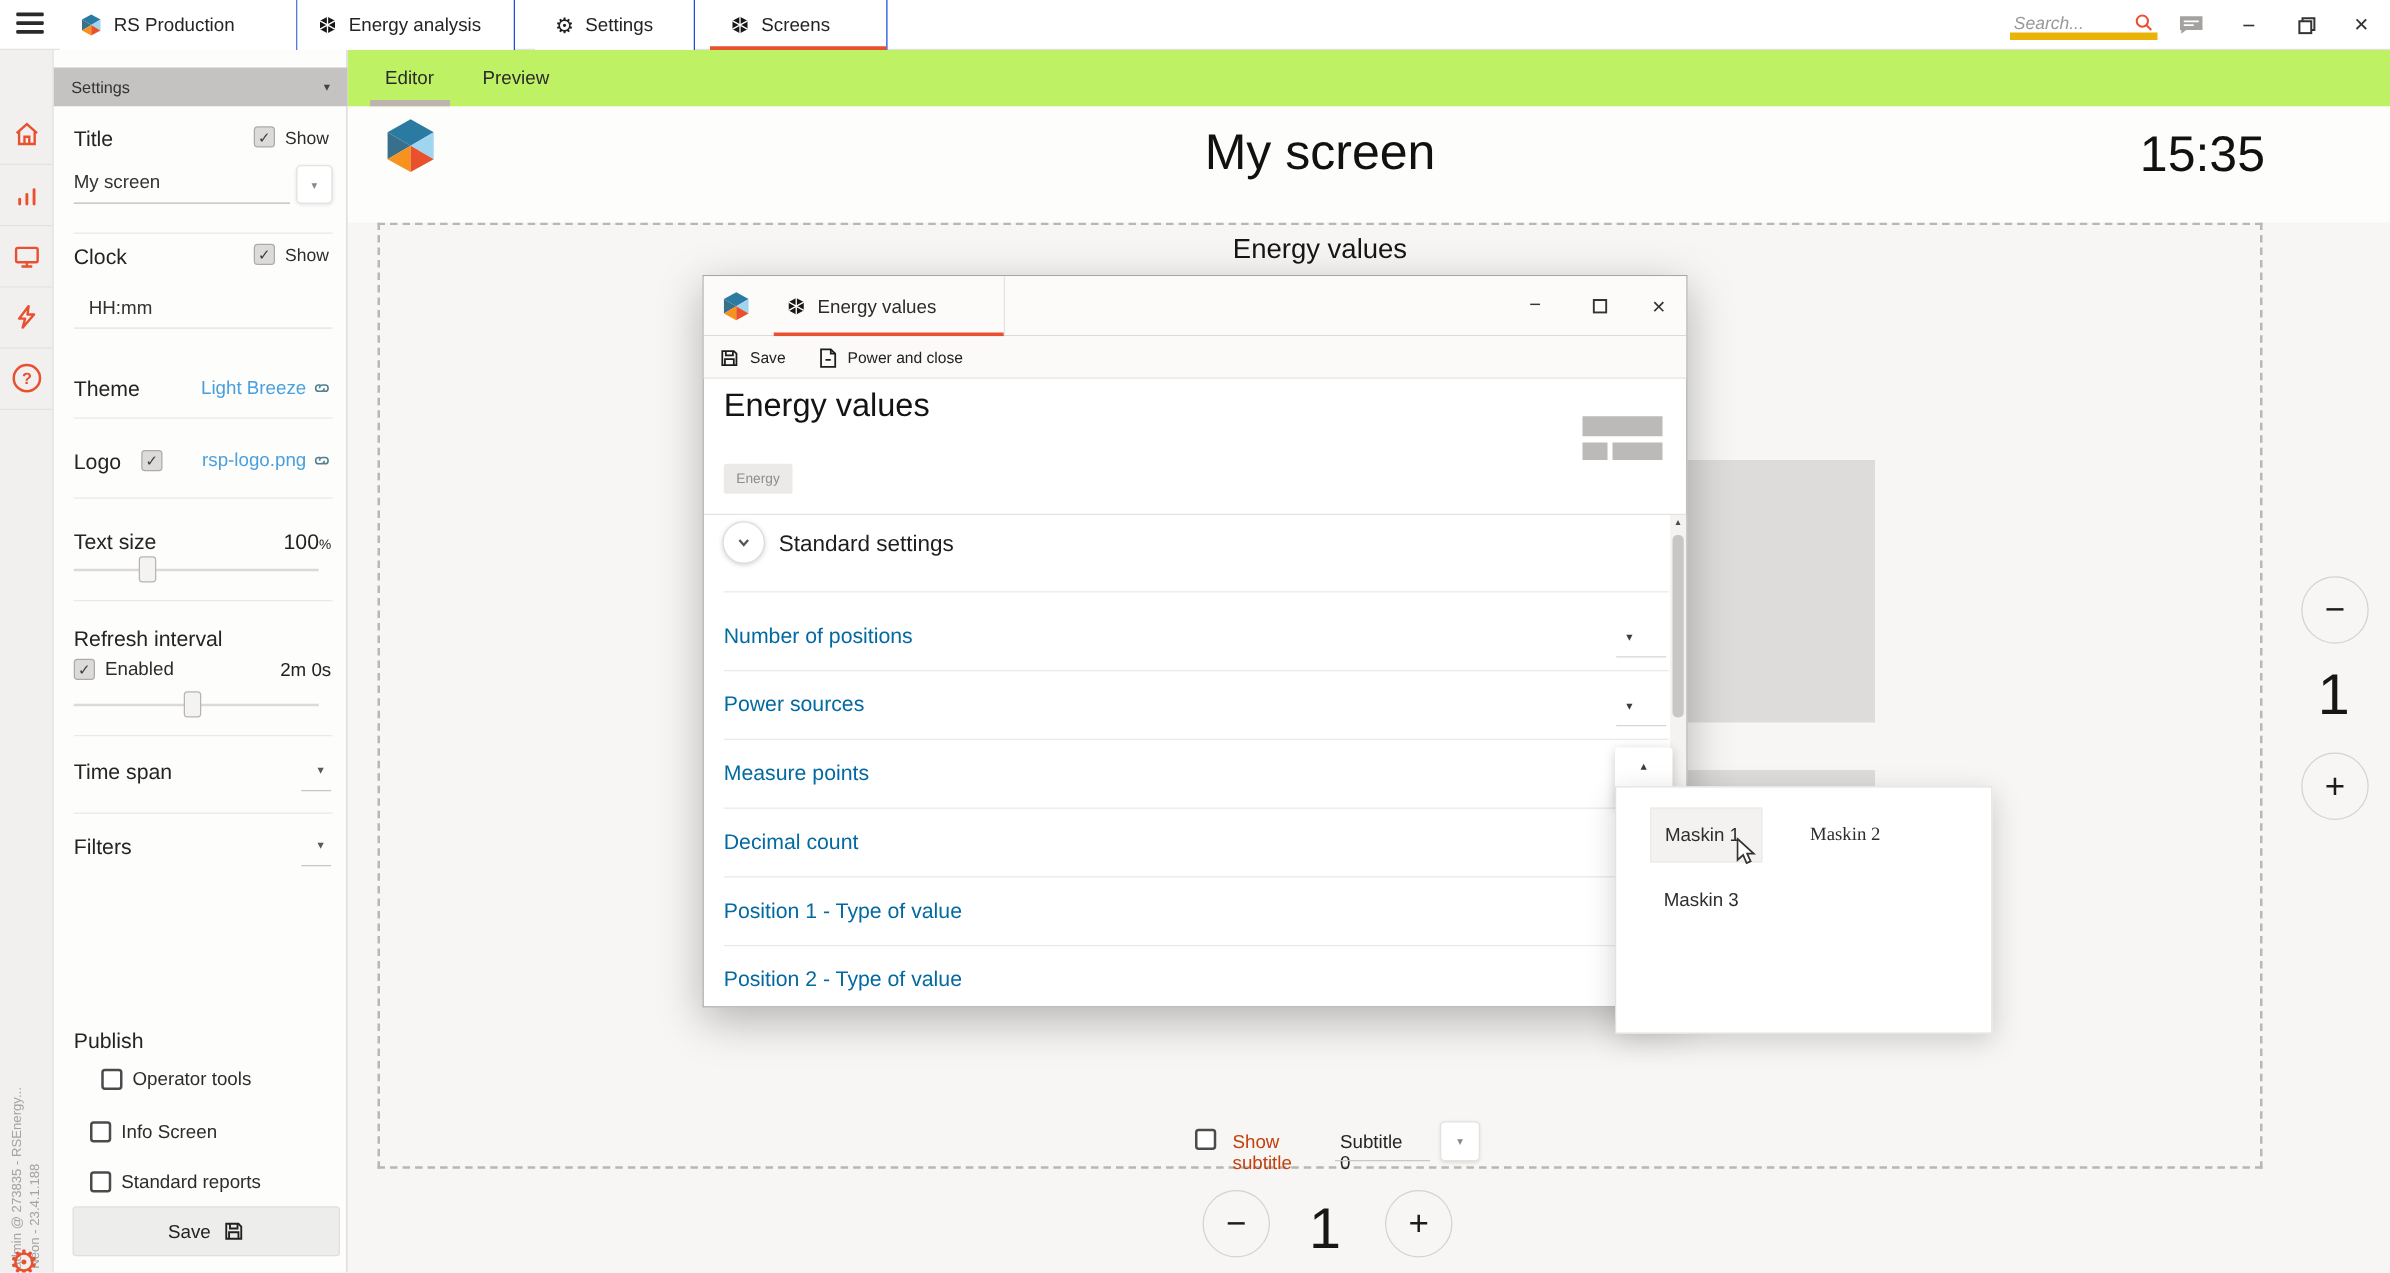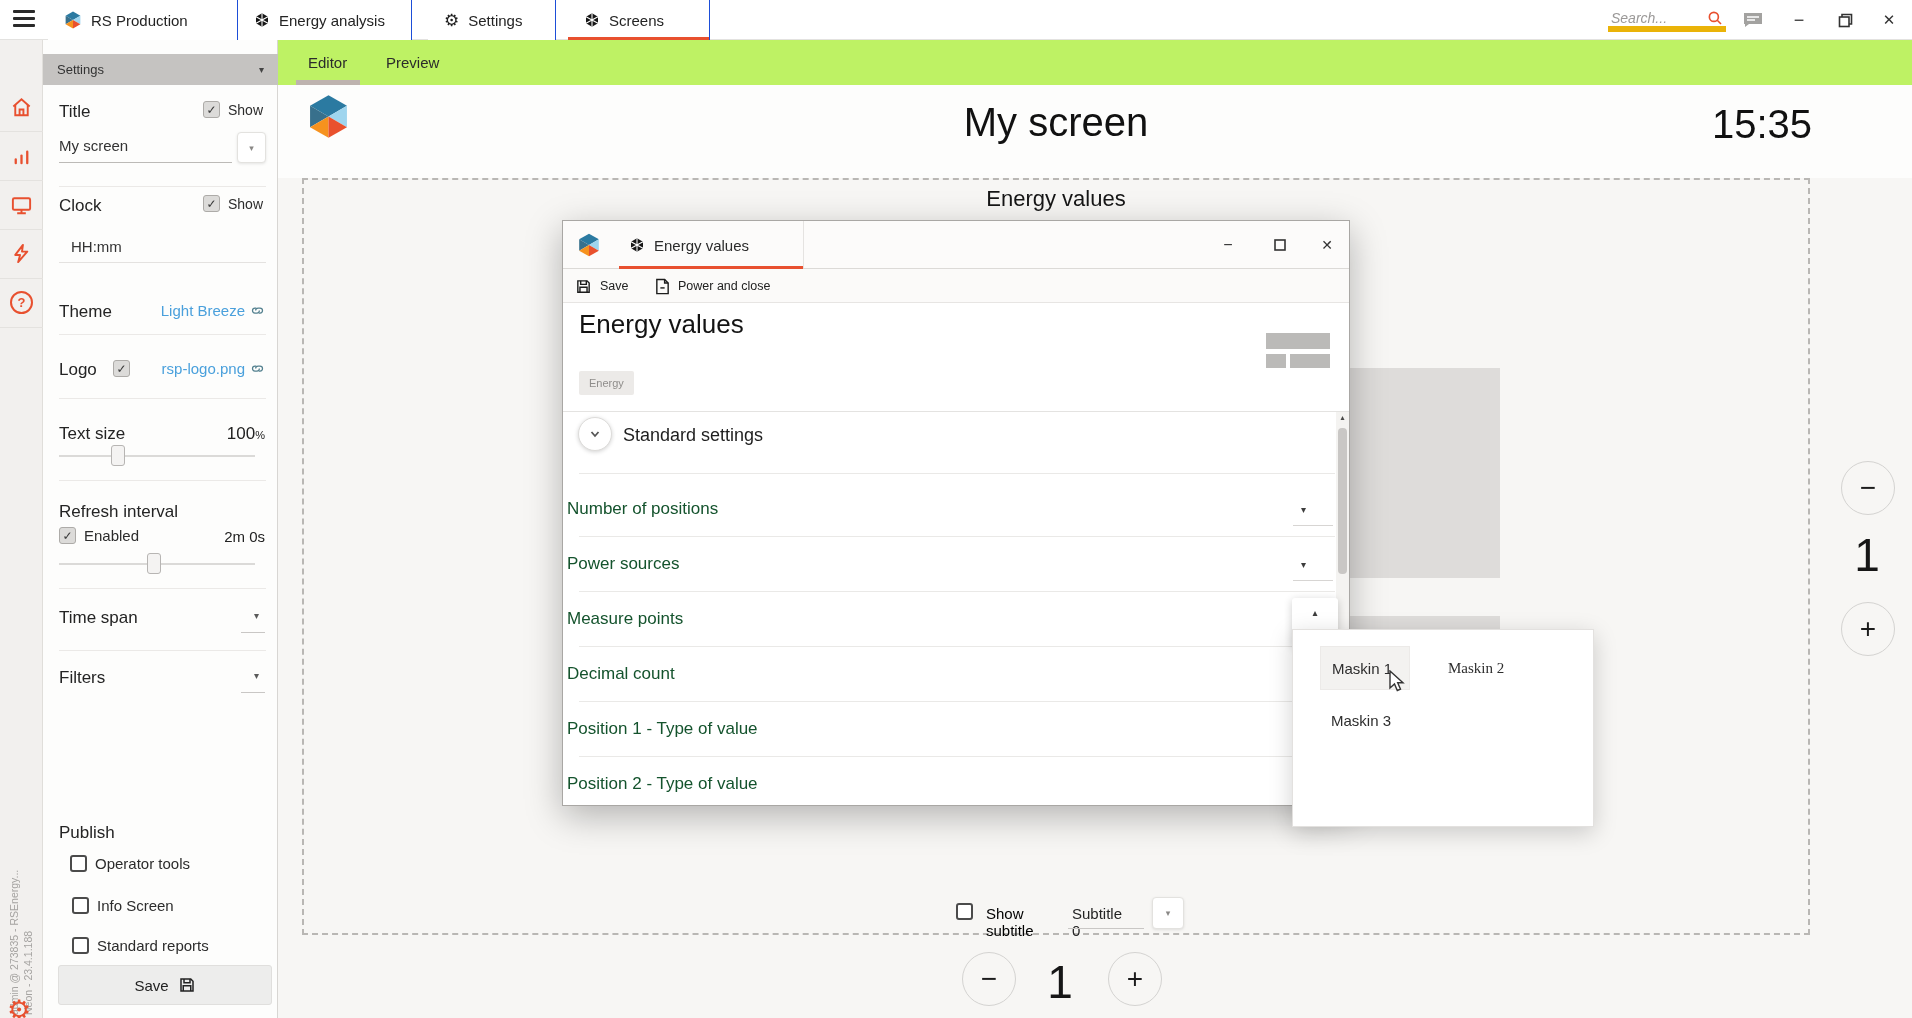--- a/index.html
+++ b/index.html
@@ -51,21 +51,21 @@
   .subtab{position:absolute;top:0;height:45px;display:flex;align-items:center;font-size:15px;color:#2b2b2b;cursor:pointer;}
   #editor-underline{position:absolute;left:296px;top:80px;width:64px;height:5px;background:#beb3af;z-index:11;}
   #main-header{position:absolute;left:278px;top:85px;width:1634px;height:93px;background:#fdfdfc;z-index:5;}
   #screen-logo{position:absolute;left:306px;top:94px;z-index:6;}
   #screen-title{position:absolute;left:302px;top:100px;width:1508px;text-align:center;font-size:40px;color:#111;z-index:6;}
   #screen-clock{position:absolute;left:1650px;top:102px;width:162px;text-align:right;font-size:40px;color:#111;z-index:6;}
   #canvas-dashed{position:absolute;left:302px;top:178px;width:1508px;height:757px;border:2px dashed #b9b7b4;z-index:1;}
   #widget-title{position:absolute;left:302px;top:186px;width:1508px;text-align:center;font-size:22px;color:#161616;z-index:2;}
   .gray-block{position:absolute;background:#dedcda;z-index:2;}
   #subtitle-row{position:absolute;z-index:2;}
-  #st-label{position:absolute;left:986px;top:905px;font-size:15px;color:#000000;}
+  #st-label{position:absolute;left:986px;top:905px;font-size:15px;color:#c2410c;}
   #st-value{position:absolute;left:1072px;top:905px;font-size:15px;color:#242424;}
   .pager-circle{position:absolute;width:54px;height:54px;border:1.5px solid #d4d3d1;border-radius:50%;display:flex;align-items:center;justify-content:center;font-size:28px;color:#1c1c1c;cursor:pointer;z-index:2;background:transparent;}
   .pager-num{position:absolute;font-size:46px;color:#161616;text-align:center;z-index:2;}
 
   
   #dialog{position:absolute;left:562px;top:220px;width:788px;height:586px;background:#fff;border:1px solid #a9a7a4;box-shadow:0 10px 34px rgba(0,0,0,.28);z-index:20;}
   #dlg-titlebar{position:absolute;left:0;top:0;width:100%;height:48px;background:#fcfbfa;border-bottom:1px solid #dcdad7;}
   #dlg-tab{position:absolute;left:56px;top:0;width:184px;height:48px;display:flex;align-items:center;gap:9px;padding-left:10px;cursor:pointer;}
   #dlg-tab .lbl{font-size:15px;color:#2b2b2b;}
   #dlg-tab::after{content:"";position:absolute;left:0;bottom:0;width:184px;height:3px;background:#e8502f;}
@@ -75,21 +75,21 @@
   .tool-item{position:absolute;top:0;height:34px;display:flex;align-items:center;gap:8px;font-size:12.5px;color:#222;cursor:pointer;}
   #dlg-heading{position:absolute;left:16px;top:88px;font-size:26px;color:#131313;}
   #dlg-tag{position:absolute;left:16px;top:150px;height:24px;padding:0 10px;background:#eceae8;border-radius:2px;display:flex;align-items:center;font-size:11px;color:#8f8d8b;}
   .lay-bar{position:absolute;background:#bbbab8;}
   #dlg-bodydiv{position:absolute;left:0;top:190px;width:100%;height:1px;background:#e4e3e1;}
   #dlg-scroll{position:absolute;right:0;top:191px;width:13px;height:394px;background:#f4f3f1;}
   #dlg-scroll .up{position:absolute;left:0;top:1px;width:13px;text-align:center;font-size:8px;color:#4a4a4a;cursor:pointer;}
   #dlg-scroll .thumb{position:absolute;left:2px;top:16px;width:9px;height:146px;background:#c9c7c5;border-radius:4px;cursor:pointer;}
   #sec-btn{position:absolute;left:15px;top:196px;width:34px;height:34px;border:1px solid #dddcda;border-radius:50%;background:#fff;box-shadow:0 1px 4px rgba(0,0,0,.18);display:flex;align-items:center;justify-content:center;cursor:pointer;}
   #sec-label{position:absolute;left:60px;top:204px;font-size:18px;color:#1e1e1e;}
-  .drow-label{position:absolute;left:4px;font-size:17px;color:#14532d;}
+  .drow-label{position:absolute;left:16px;font-size:17px;color:#0369a1;}
   .drow-div{position:absolute;left:16px;width:756px;height:1px;background:#eaе9e7;background:#eae9e7;}
   .drow-arrow{position:absolute;left:738px;font-size:10px;color:#3d3d3d;cursor:pointer;}
   .drow-arrow-line{position:absolute;left:730px;width:40px;height:1px;background:#d7d5d3;}
   #measure-btn{position:absolute;left:729px;top:377px;width:46px;height:48px;background:#fff;border-radius:3px;box-shadow:0 2px 9px rgba(0,0,0,.20);display:flex;align-items:flex-start;justify-content:center;padding-top:9px;font-size:10px;color:#3d3d3d;cursor:pointer;z-index:3;}
 
   
   #popup{position:absolute;left:1292px;top:629px;width:302px;height:198px;background:#fff;border:1px solid #e3e1df;box-shadow:0 6px 22px rgba(0,0,0,.18);z-index:30;}
   .pop-item{position:absolute;height:44px;display:flex;align-items:center;padding-left:11px;font-size:15px;color:#2e2e2e;cursor:pointer;}
   .pop-item.hover{background:#f3f2f0;border:1px solid #eceae8;}
   #cursor{position:absolute;left:96px;top:40px;z-index:5;}
@@ -270,21 +270,21 @@
   <span class="sb-label" style="top:568px;">Time span</span>
   <span class="sb-arrow" style="right:18px;top:570px;">▾</span>
   <div class="mini-underline" style="right:12px;top:592px;"></div>
   <div class="sb-div" style="top:610px;"></div>
 
   <span class="sb-label" style="top:628px;">Filters</span>
   <span class="sb-arrow" style="right:18px;top:630px;">▾</span>
   <div class="mini-underline" style="right:12px;top:652px;"></div>
 
   <span class="sb-label" style="top:783px;">Publish</span>
-  <div class="sb-check" style="left:27px;top:815px;">
+  <div class="sb-check" style="left:38px;top:815px;">
     <span class="cbx off"></span>
     <span style="font-size:15px;color:#2c2c2c;">Operator tools</span>
   </div>
   <div class="sb-check" style="left:29px;top:857px;">
     <span class="cbx off"></span>
     <span style="font-size:15px;color:#2c2c2c;">Info Screen</span>
   </div>
   <div class="sb-check" style="left:29px;top:897px;">
     <span class="cbx off"></span>
     <span style="font-size:15px;color:#2c2c2c;">Standard reports</span>

